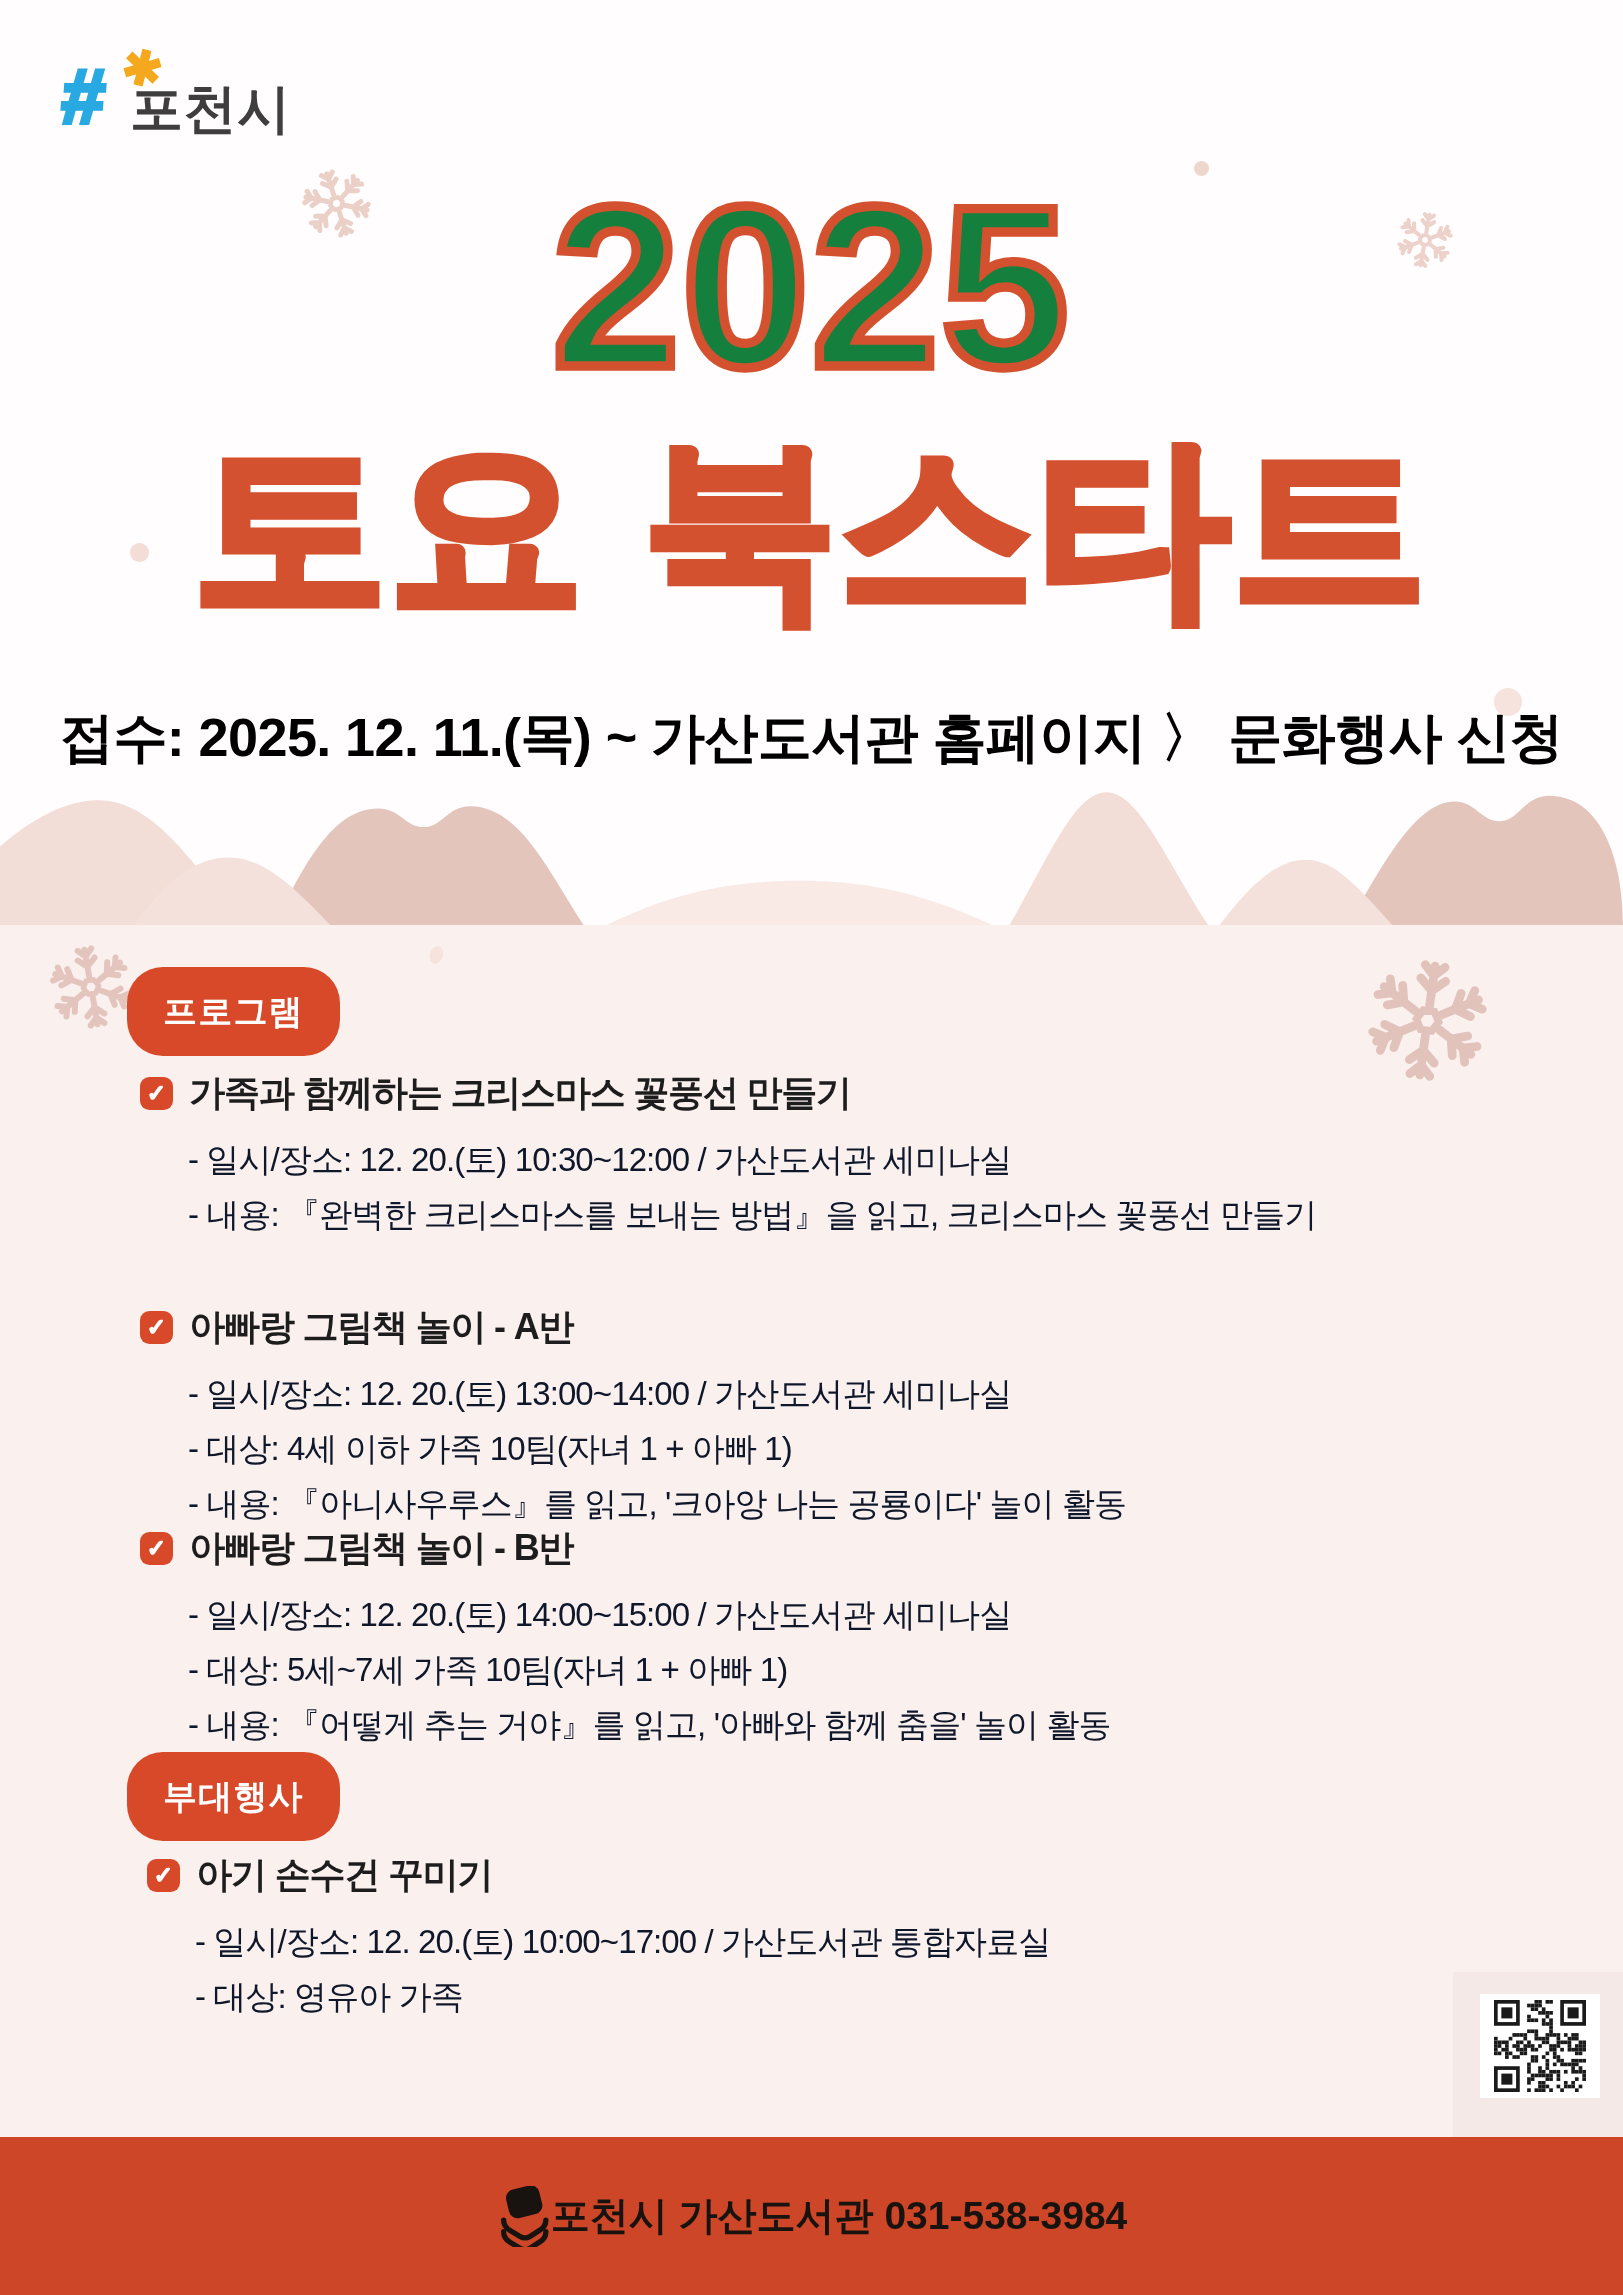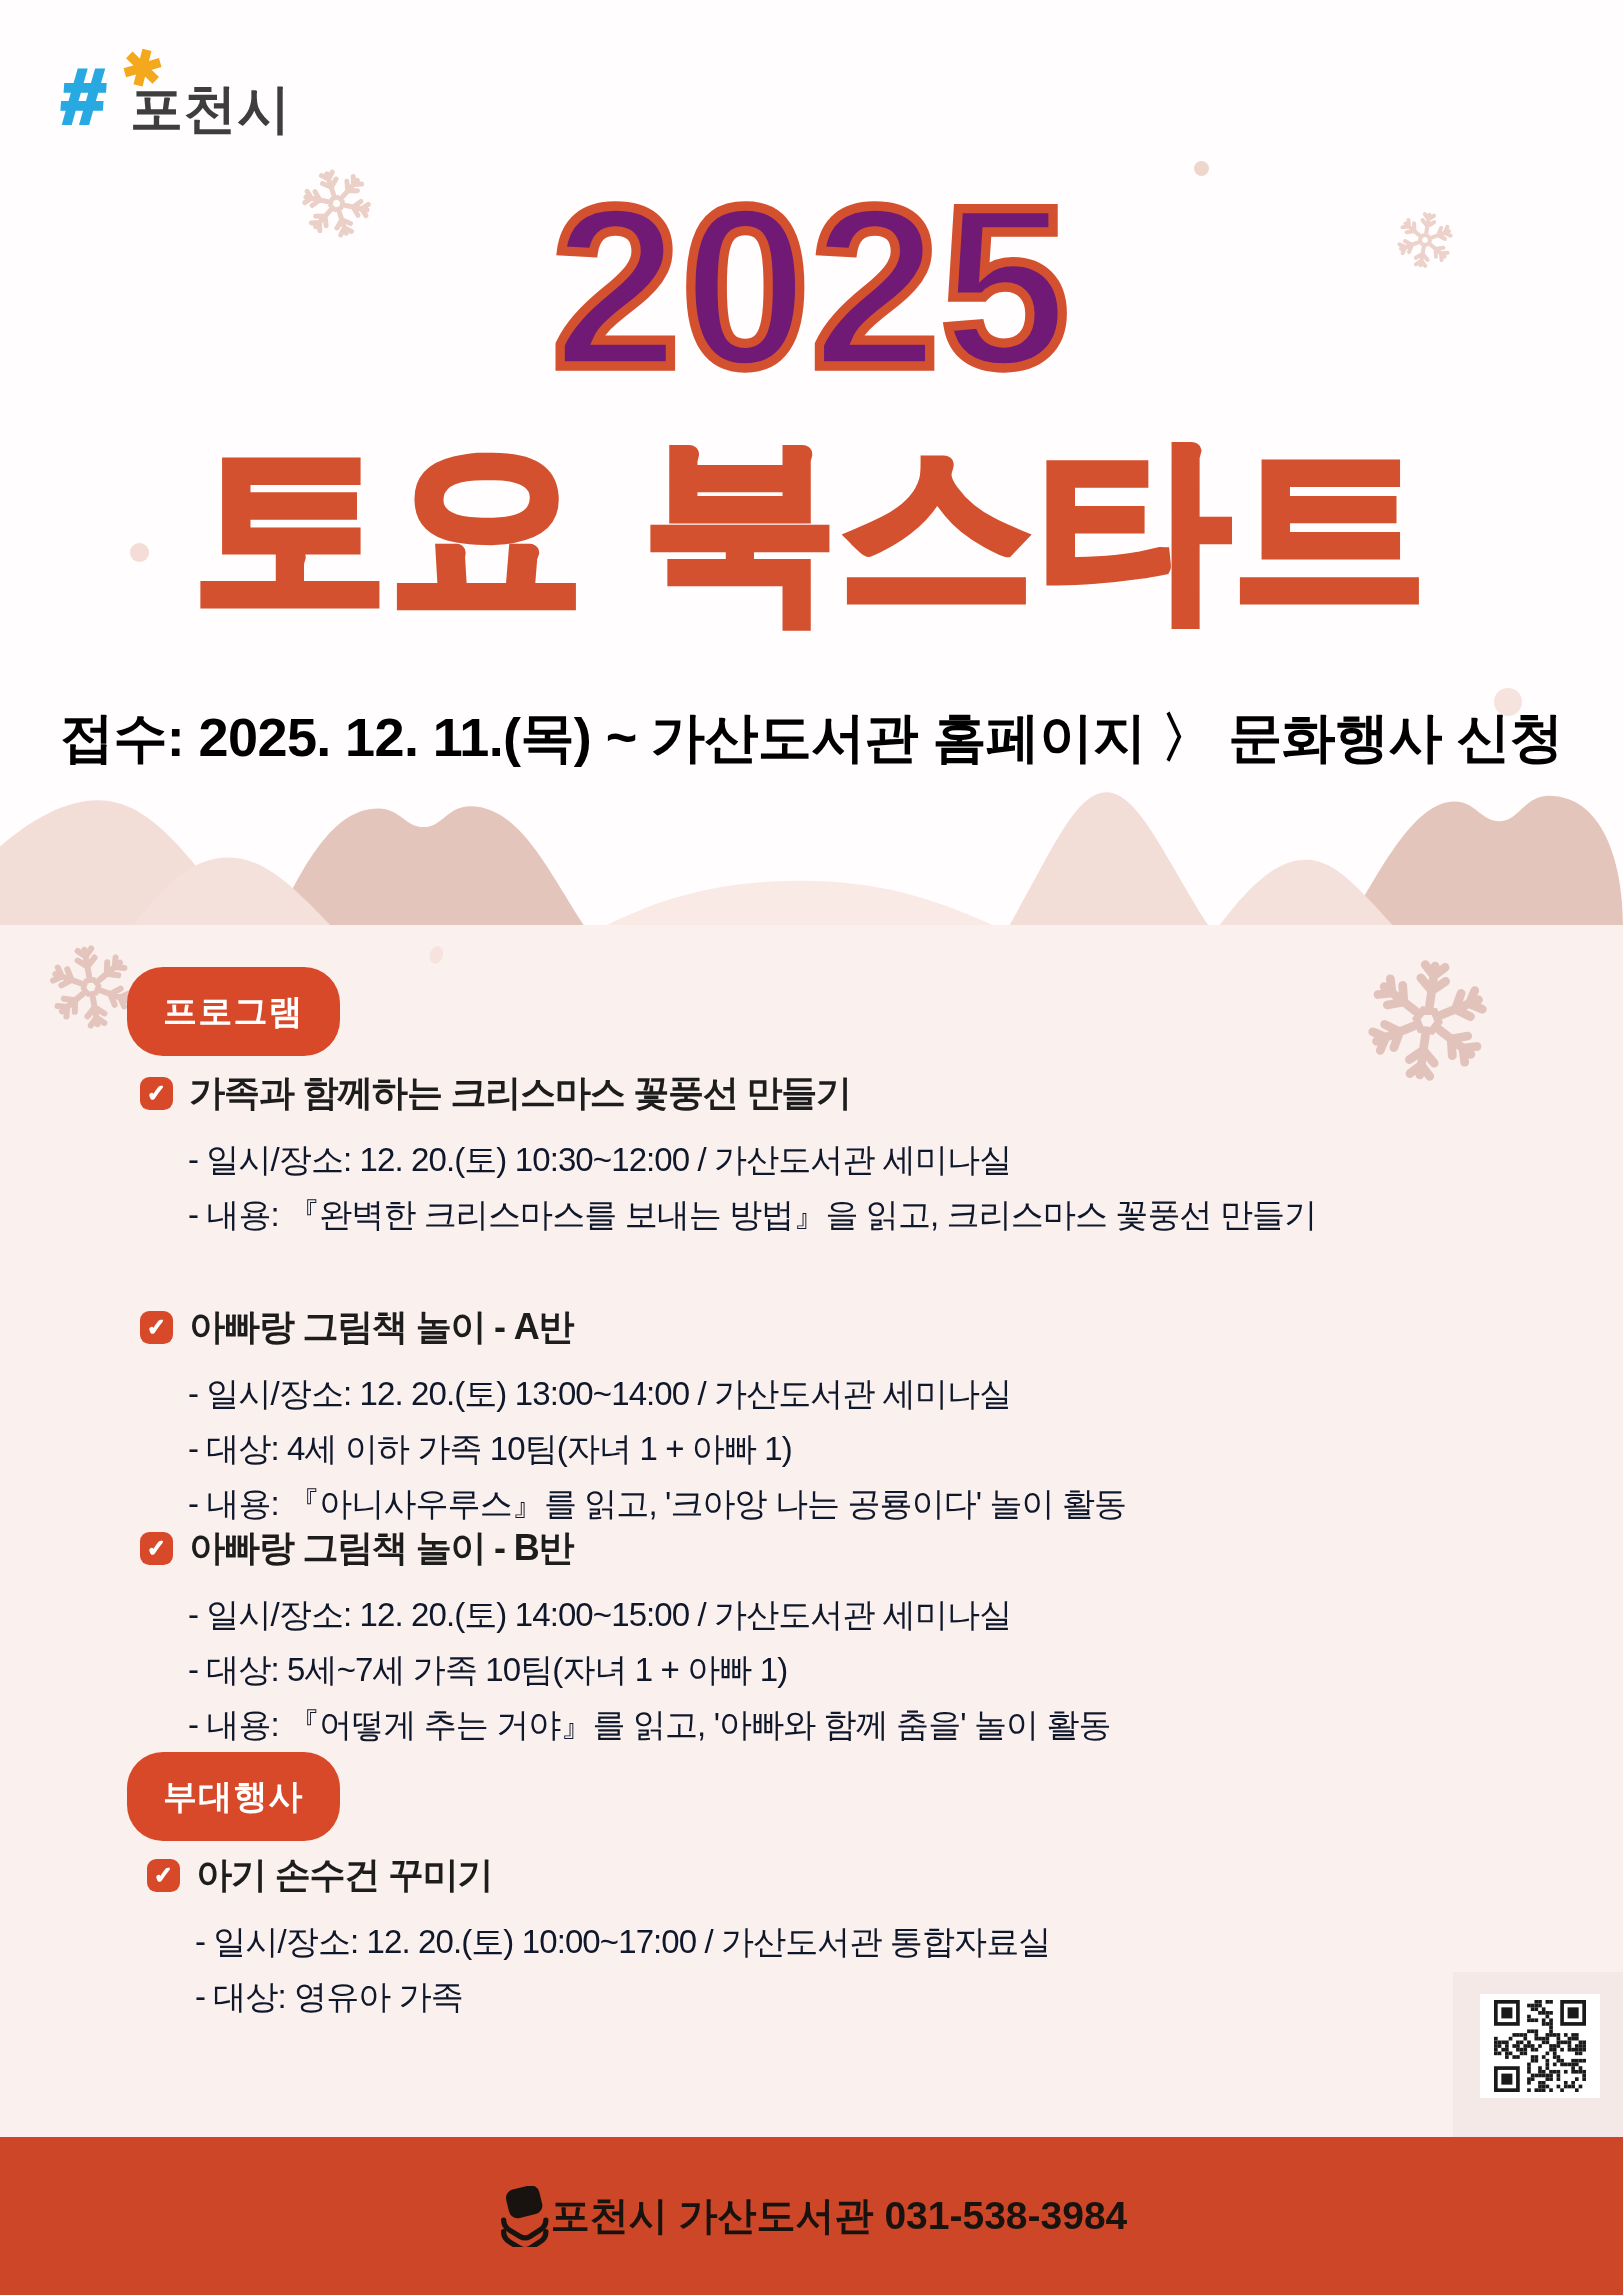--- a/index.html
+++ b/index.html
@@ -11,21 +11,21 @@
   
   .logo{position:absolute;left:62px;top:47px;width:268px;height:105px;}
   .logo .hash{position:absolute;left:0;top:10.5px;font-size:77px;line-height:1;font-weight:700;
     color:#29a9e2;-webkit-text-stroke:4.1px #29a9e2;transform:skewX(-4deg);}
   .logo .ast{position:absolute;left:60px;top:-2.3px;font-size:48px;line-height:1;color:#f4a81d;
     -webkit-text-stroke:1.8px #f4a81d;transform:rotate(14deg);}
   .logo .logo-text{position:absolute;left:68px;top:35px;font-size:53px;line-height:1;
     font-weight:700;color:#3f3e3e;letter-spacing:0.6px;}
   
   .title1{position:absolute;left:0;top:173px;width:100%;text-align:center;
-    font-size:229px;line-height:1;font-weight:700;color:#701a75;
+    font-size:229px;line-height:1;font-weight:700;color:#15803d;
     -webkit-text-stroke:9.3px #d4512f;letter-spacing:2.3px;}
   .title2{position:absolute;left:0;top:431px;width:100%;text-align:center;
     font-size:193px;line-height:1;font-weight:700;color:#d4512f;
     -webkit-text-stroke:8.8px #d4512f;letter-spacing:3.5px;}
   .subtitle{position:absolute;left:0;top:702px;width:100%;text-align:center;
     font-size:54px;line-height:1.3;font-weight:700;color:#000000;letter-spacing:-0.6px;}
   
   .hills{position:absolute;left:0;top:784px;width:1623px;height:141px;display:block;}
   .pink-band{position:absolute;left:0;top:925px;width:1623px;height:1213px;background:#faf0ee;}
   

